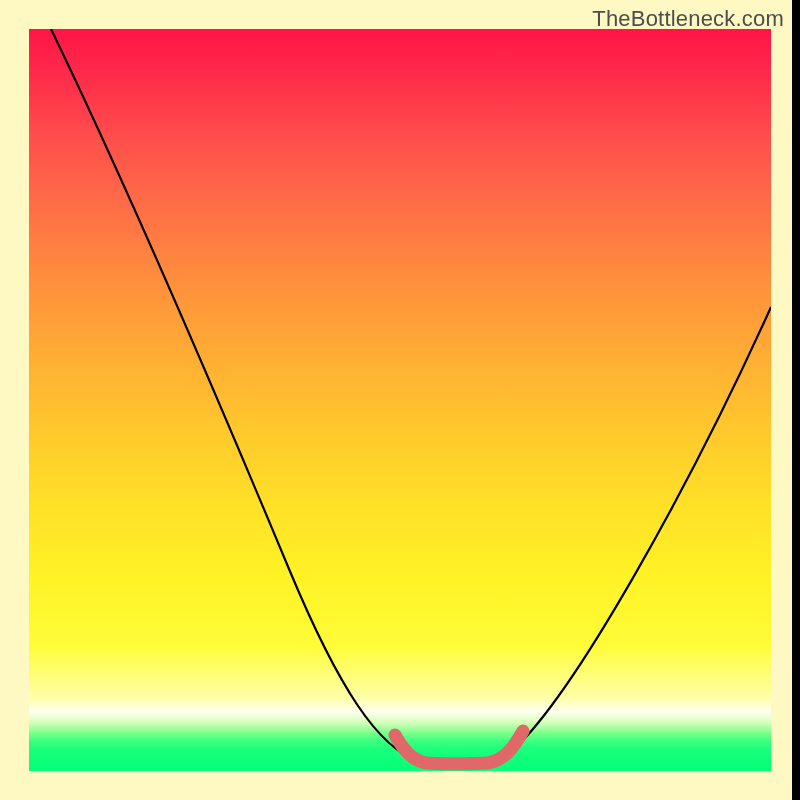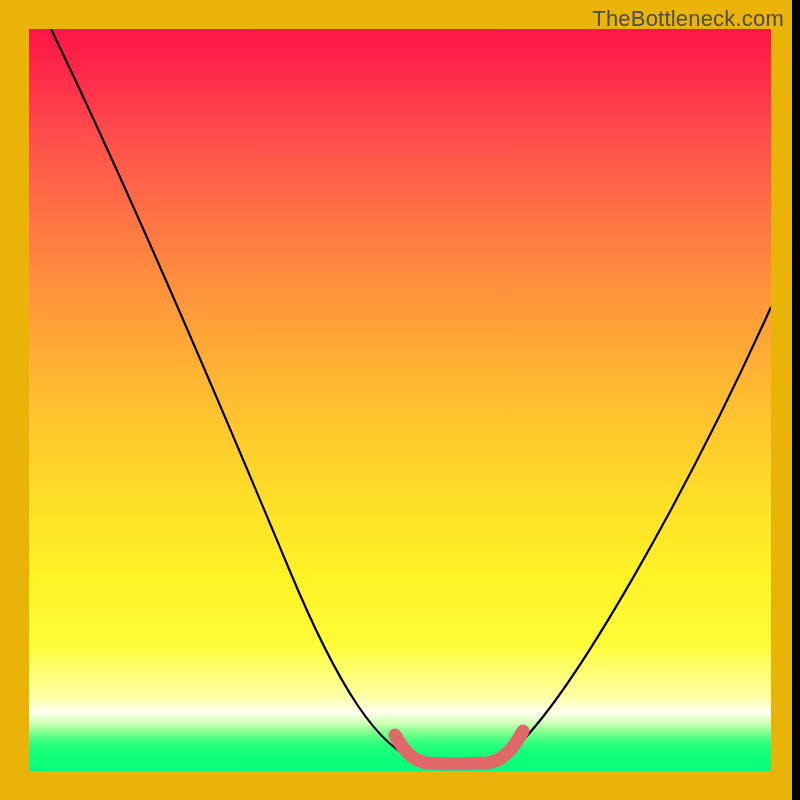--- a/index.html
+++ b/index.html
@@ -8,21 +8,21 @@
     width: 800px;
     height: 800px;
     background: #000;
     overflow: hidden;
     font-family: Arial, Helvetica, sans-serif;
   }
   .frame {
     position: relative;
     width: 792px;
     height: 800px;
-    background: #eab308;
+    background: #fef9c3;
   }
   .plot-area {
     position: absolute;
     left: 29px;
     top: 29px;
     width: 742px;
     height: 742px;
     background: linear-gradient(
       to bottom,
       #ff1547 0%,

